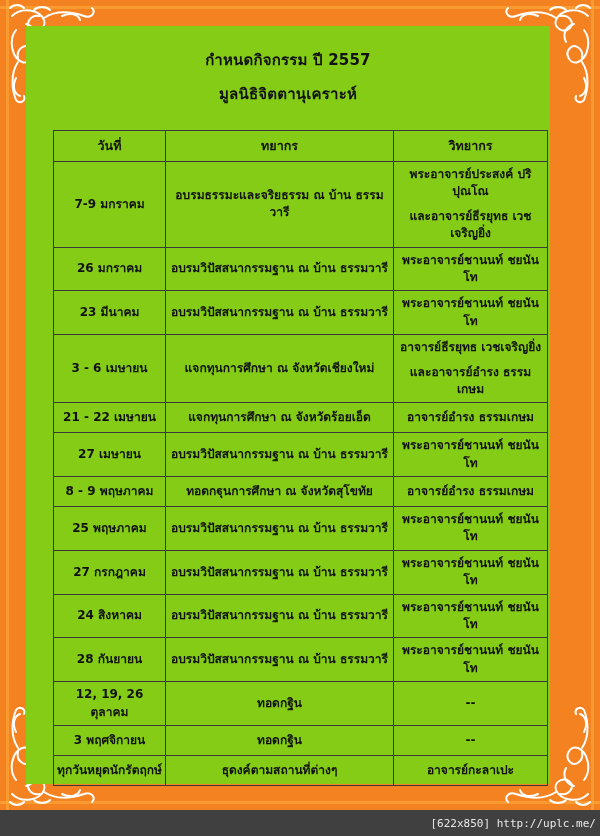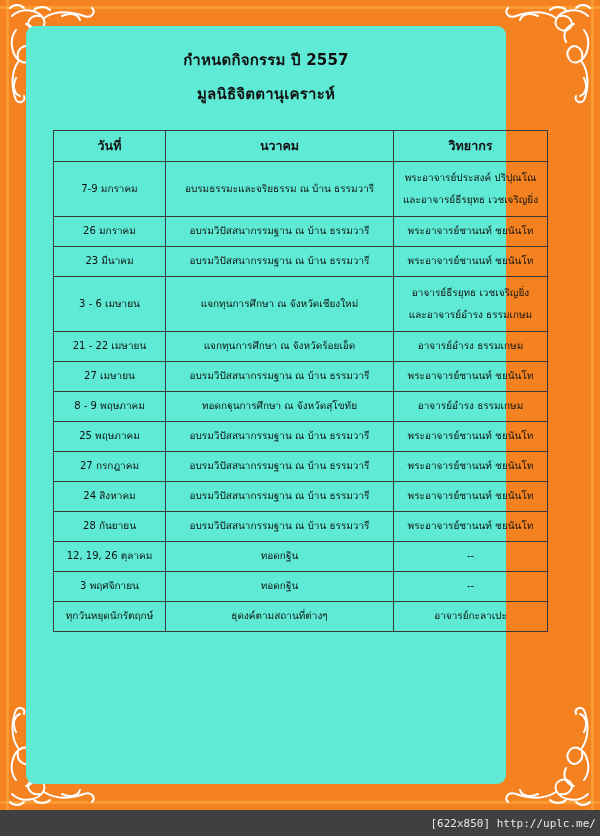--- a/index.html
+++ b/index.html
@@ -29,24 +29,23 @@
   }
   .frame-stripe.left   { left: 6px;  top: 0;     width: 3px;  height: 810px; }
   .frame-stripe.right  { right: 6px; top: 0;     width: 3px;  height: 810px; }
   .frame-stripe.top    { left: 0;    top: 6px;   width: 600px; height: 3px; }
   .frame-stripe.bottom { left: 0;    bottom: 6px;width: 600px; height: 3px; }
 
   .paper {
     position: absolute;
     left: 26px;
     top: 26px;
-    width: 480px;
+    width: 524px;
     height: 758px;
-    background: #5eead4;
-    border-radius: 9px;
+    background: #84cc16;
   }
 
   .ornament {
     position: absolute;
     width: 104px;
     height: 104px;
     pointer-events: none;
   }
   .ornament.tl { left: 0;   top: 0; }
   .ornament.tr { right: 0;  top: 0;   transform: scaleX(-1); }
@@ -81,22 +80,22 @@
     vertical-align: middle;
     padding: 4px 3px;
     line-height: 1.45;
   }
   table.schedule th {
     font-size: 12.5px;
     font-weight: bold;
     height: 31px;
   }
   table.schedule td {
-    font-size: 10px;
-    font-weight: normal;
+    font-size: 12px;
+    font-weight: bold;
     height: 30px;
   }
   td.col-date   { width: 112px; }
   td.col-prog   { width: 228px; }
   td.col-speak  { width: 154px; }
   th.col-date   { width: 112px; }
   th.col-prog   { width: 228px; }
   th.col-speak  { width: 154px; }
 
   tr.tall td { height: 55px; }
@@ -190,21 +189,21 @@
   <div class="paper">
 
     <div class="doc-title title-line-1">กำหนดกิจกรรม ปี 2557</div>
     <div class="doc-title title-line-2">มูลนิธิจิตตานุเคราะห์</div>
 
     <div class="table-wrap">
       <table class="schedule">
         <thead>
           <tr>
             <th class="col-date">วันที่</th>
-            <th class="col-prog">นวาคม</th>
+            <th class="col-prog">ทยากร</th>
             <th class="col-speak">วิทยากร</th>
           </tr>
         </thead>
         <tbody id="schedule-body">
             <tr class="tall">
               <td class="col-date">7-9 มกราคม</td>
               <td class="col-prog">อบรมธรรมะและจริยธรรม ณ บ้าน ธรรมวารี</td>
               <td class="col-speak">
                 <span class="speaker-line">พระอาจารย์ประสงค์ ปริปุณโณ</span>
                 <span class="speaker-line">และอาจารย์ธีรยุทธ เวชเจริญยิ่ง</span>

